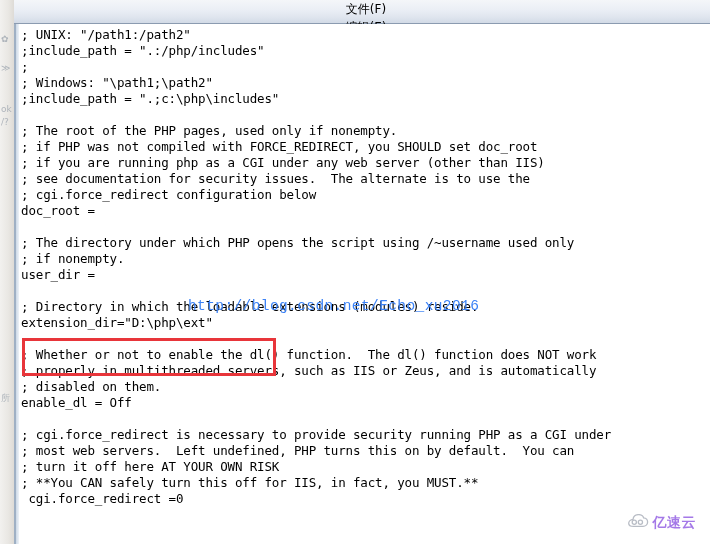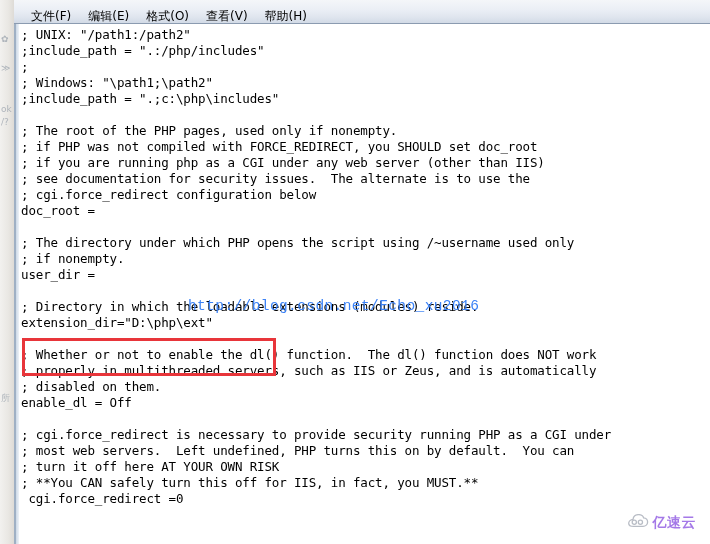--- a/index.html
+++ b/index.html
@@ -48,20 +48,21 @@
     width: 696px; height: 24px;
     background: linear-gradient(to bottom, #f4f6f9 0%, #eaeef5 45%, #dfe5ee 75%, #d2dae6 100%);
     border-bottom: 1px solid #8b9bb0;
     box-sizing: border-box;
   }
   #menubar {
     display: flex;
     align-items: center;
     height: 31px;
     padding-left: 9px;
+    flex-direction: column;
   }
   .menu-item {
     font-size: 12px;
     color: #000000;
     padding: 2px 9px 2px 8px;
     white-space: nowrap;
     font-family: "DejaVu Sans", sans-serif;
     line-height: 14px;
   }
 

